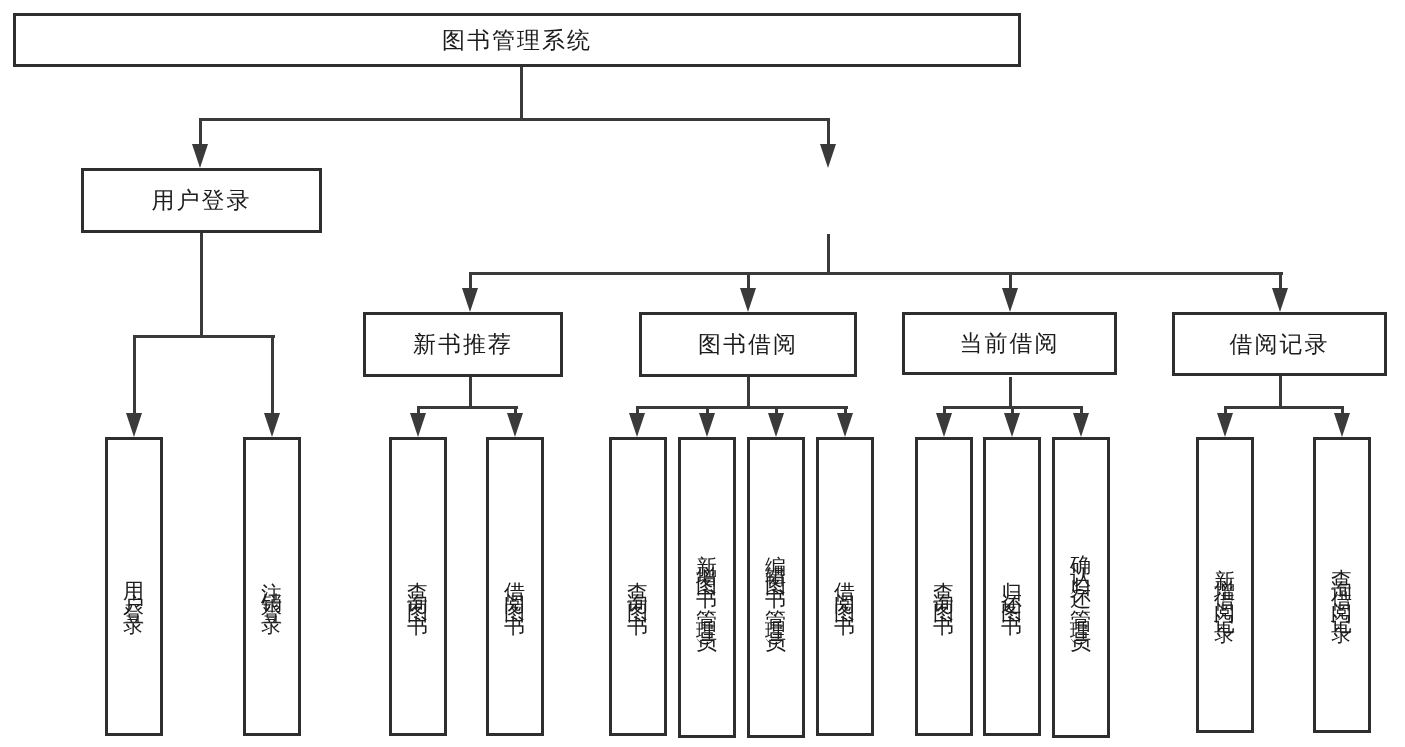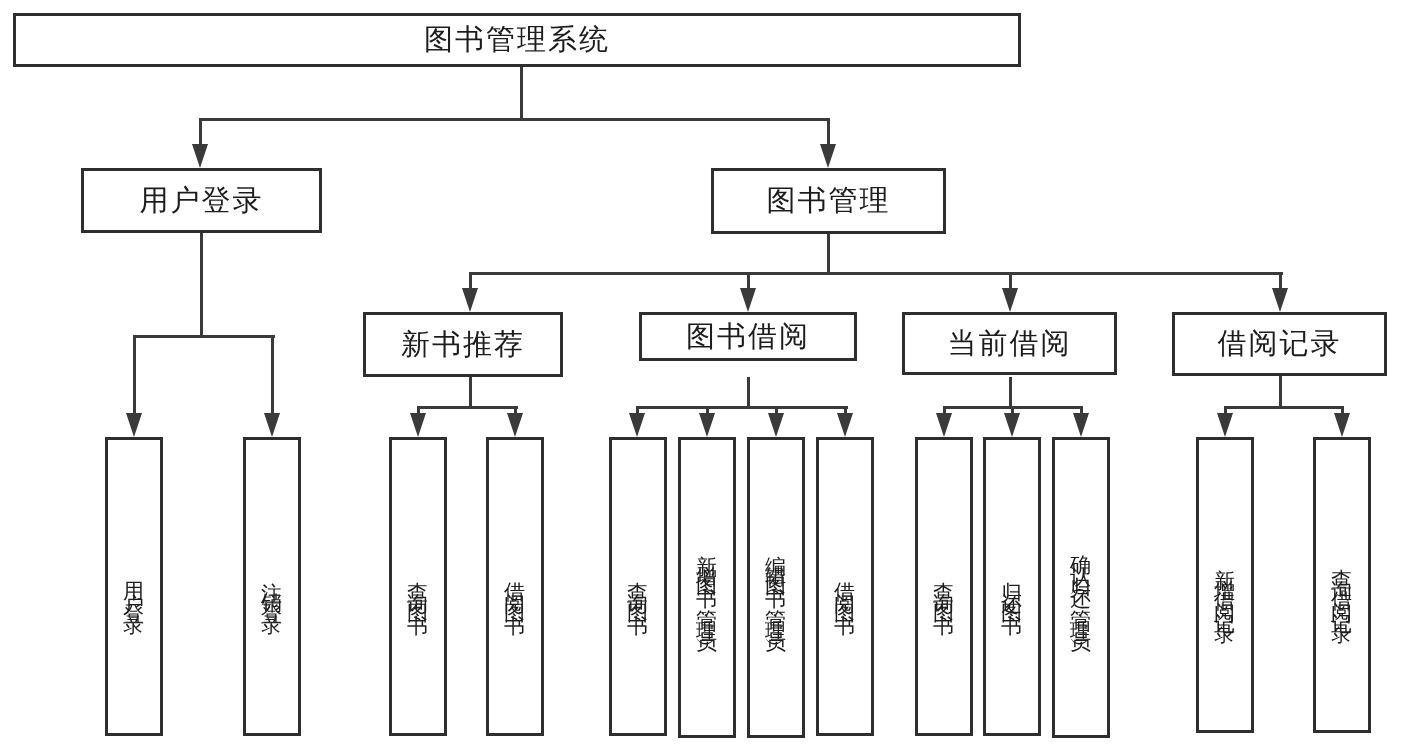--- a/index.html
+++ b/index.html
@@ -8,21 +8,21 @@
     background:var(--c-background,#ffffff);
     font-family:"Liberation Sans","DejaVu Sans",sans-serif;
     color:var(--c-text,#1c1c1c);
   }
   .box{
     position:absolute;box-sizing:border-box;background:#fff;
     border:3px solid var(--c-border,#2e2e2e);
     display:flex;align-items:center;justify-content:center;
     color:var(--c-text,#1c1c1c);
   }
-  .box.h{font-size:29px;letter-spacing:2px;white-space:nowrap;}
+  .box.h{font-size:23px;letter-spacing:2px;white-space:nowrap;}
   .box.v{
     writing-mode:vertical-rl;text-orientation:mixed;
     font-size:21px;letter-spacing:11px;line-height:1;
   }
   .vline,.hline{position:absolute;background:var(--c-line,#3a3a3a);}
   .vline{width:3px;}
   .hline{height:3px;}
   .arrow{
     position:absolute;width:0;height:0;
     border-left:8px solid transparent;
@@ -44,42 +44,41 @@
   <div class="box h" style="left:13px;top:13px;width:1008px;height:54px;">图书管理系统</div>
 
   <div class="vline" style="left:520px;top:67px;height:51px;"></div>
   <div class="hline" style="left:199px;top:118px;width:631px;"></div>
   <div class="vline" style="left:199px;top:118px;height:28px;"></div>
   <div class="arrow" style="left:192px;top:144px;"></div>
   <div class="vline" style="left:827px;top:118px;height:28px;"></div>
   <div class="arrow" style="left:820px;top:144px;"></div>
 
   <div class="box h" style="left:81px;top:168px;width:241px;height:65px;">用户登录</div>
-  <div class="box h" style="left:711px;top:168px;width:235px;height:66px;">图书管理</div>
 
   <div class="vline" style="left:200px;top:233px;height:102px;"></div>
   <div class="hline" style="left:133px;top:335px;width:142px;"></div>
   <div class="vline" style="left:133px;top:335px;height:85px;"></div>
   <div class="arrow" style="left:126px;top:413px;"></div>
   <div class="vline" style="left:271px;top:335px;height:85px;"></div>
   <div class="arrow" style="left:264px;top:413px;"></div>
 
   <div class="vline" style="left:827px;top:234px;height:38px;"></div>
   <div class="hline" style="left:469px;top:272px;width:814px;"></div>
   <div class="vline" style="left:469px;top:272px;height:18px;"></div>
   <div class="arrow" style="left:462px;top:288px;"></div>
   <div class="vline" style="left:747px;top:272px;height:18px;"></div>
   <div class="arrow" style="left:740px;top:288px;"></div>
   <div class="vline" style="left:1009px;top:272px;height:18px;"></div>
   <div class="arrow" style="left:1002px;top:288px;"></div>
   <div class="vline" style="left:1279px;top:272px;height:18px;"></div>
   <div class="arrow" style="left:1272px;top:288px;"></div>
 
   <div class="box h" style="left:363px;top:312px;width:200px;height:65px;">新书推荐</div>
-  <div class="box h" style="left:639px;top:312px;width:218px;height:49px;">图书借阅</div>
+  <div class="box h" style="left:639px;top:312px;width:218px;height:65px;">图书借阅</div>
   <div class="box h" style="left:902px;top:312px;width:215px;height:63px;">当前借阅</div>
   <div class="box h" style="left:1172px;top:312px;width:215px;height:64px;">借阅记录</div>
 
   <div class="vline" style="left:469px;top:377px;height:29px;"></div>
   <div class="hline" style="left:417px;top:406px;width:101px;"></div>
   <div class="vline" style="left:417px;top:406px;height:12px;"></div>
   <div class="arrow" style="left:410px;top:413px;"></div>
   <div class="vline" style="left:514px;top:406px;height:12px;"></div>
   <div class="arrow" style="left:507px;top:413px;"></div>
 

